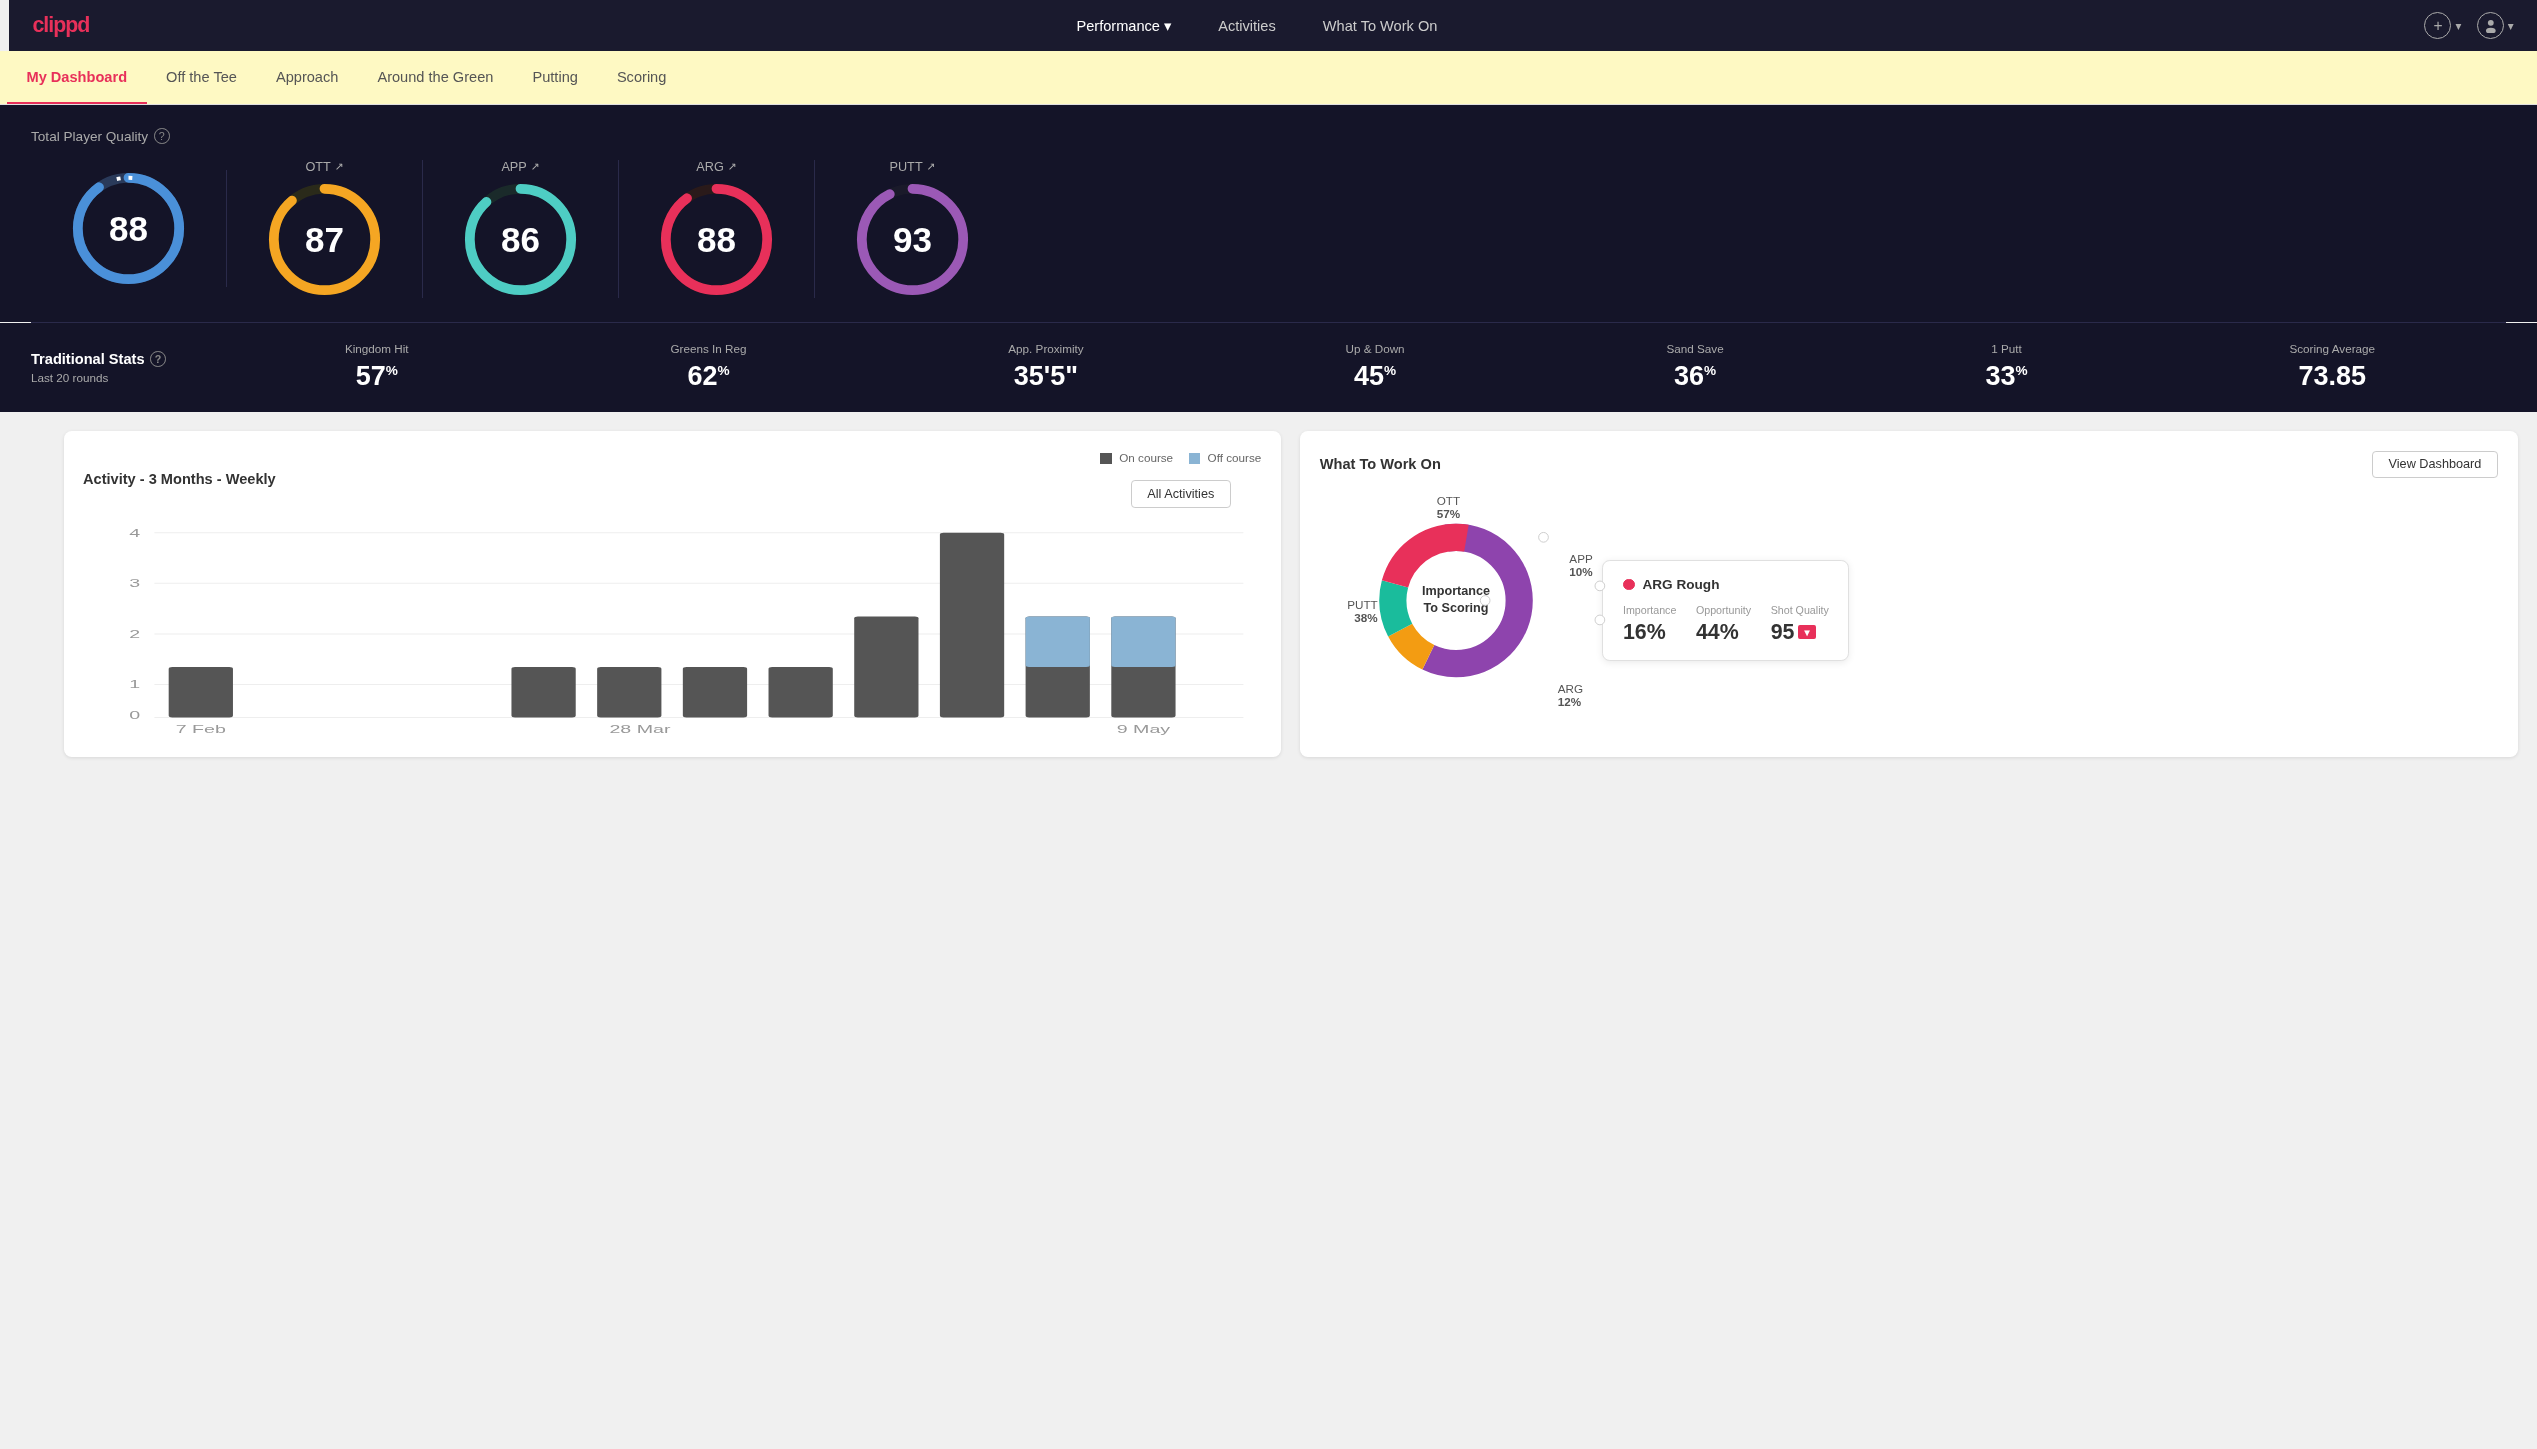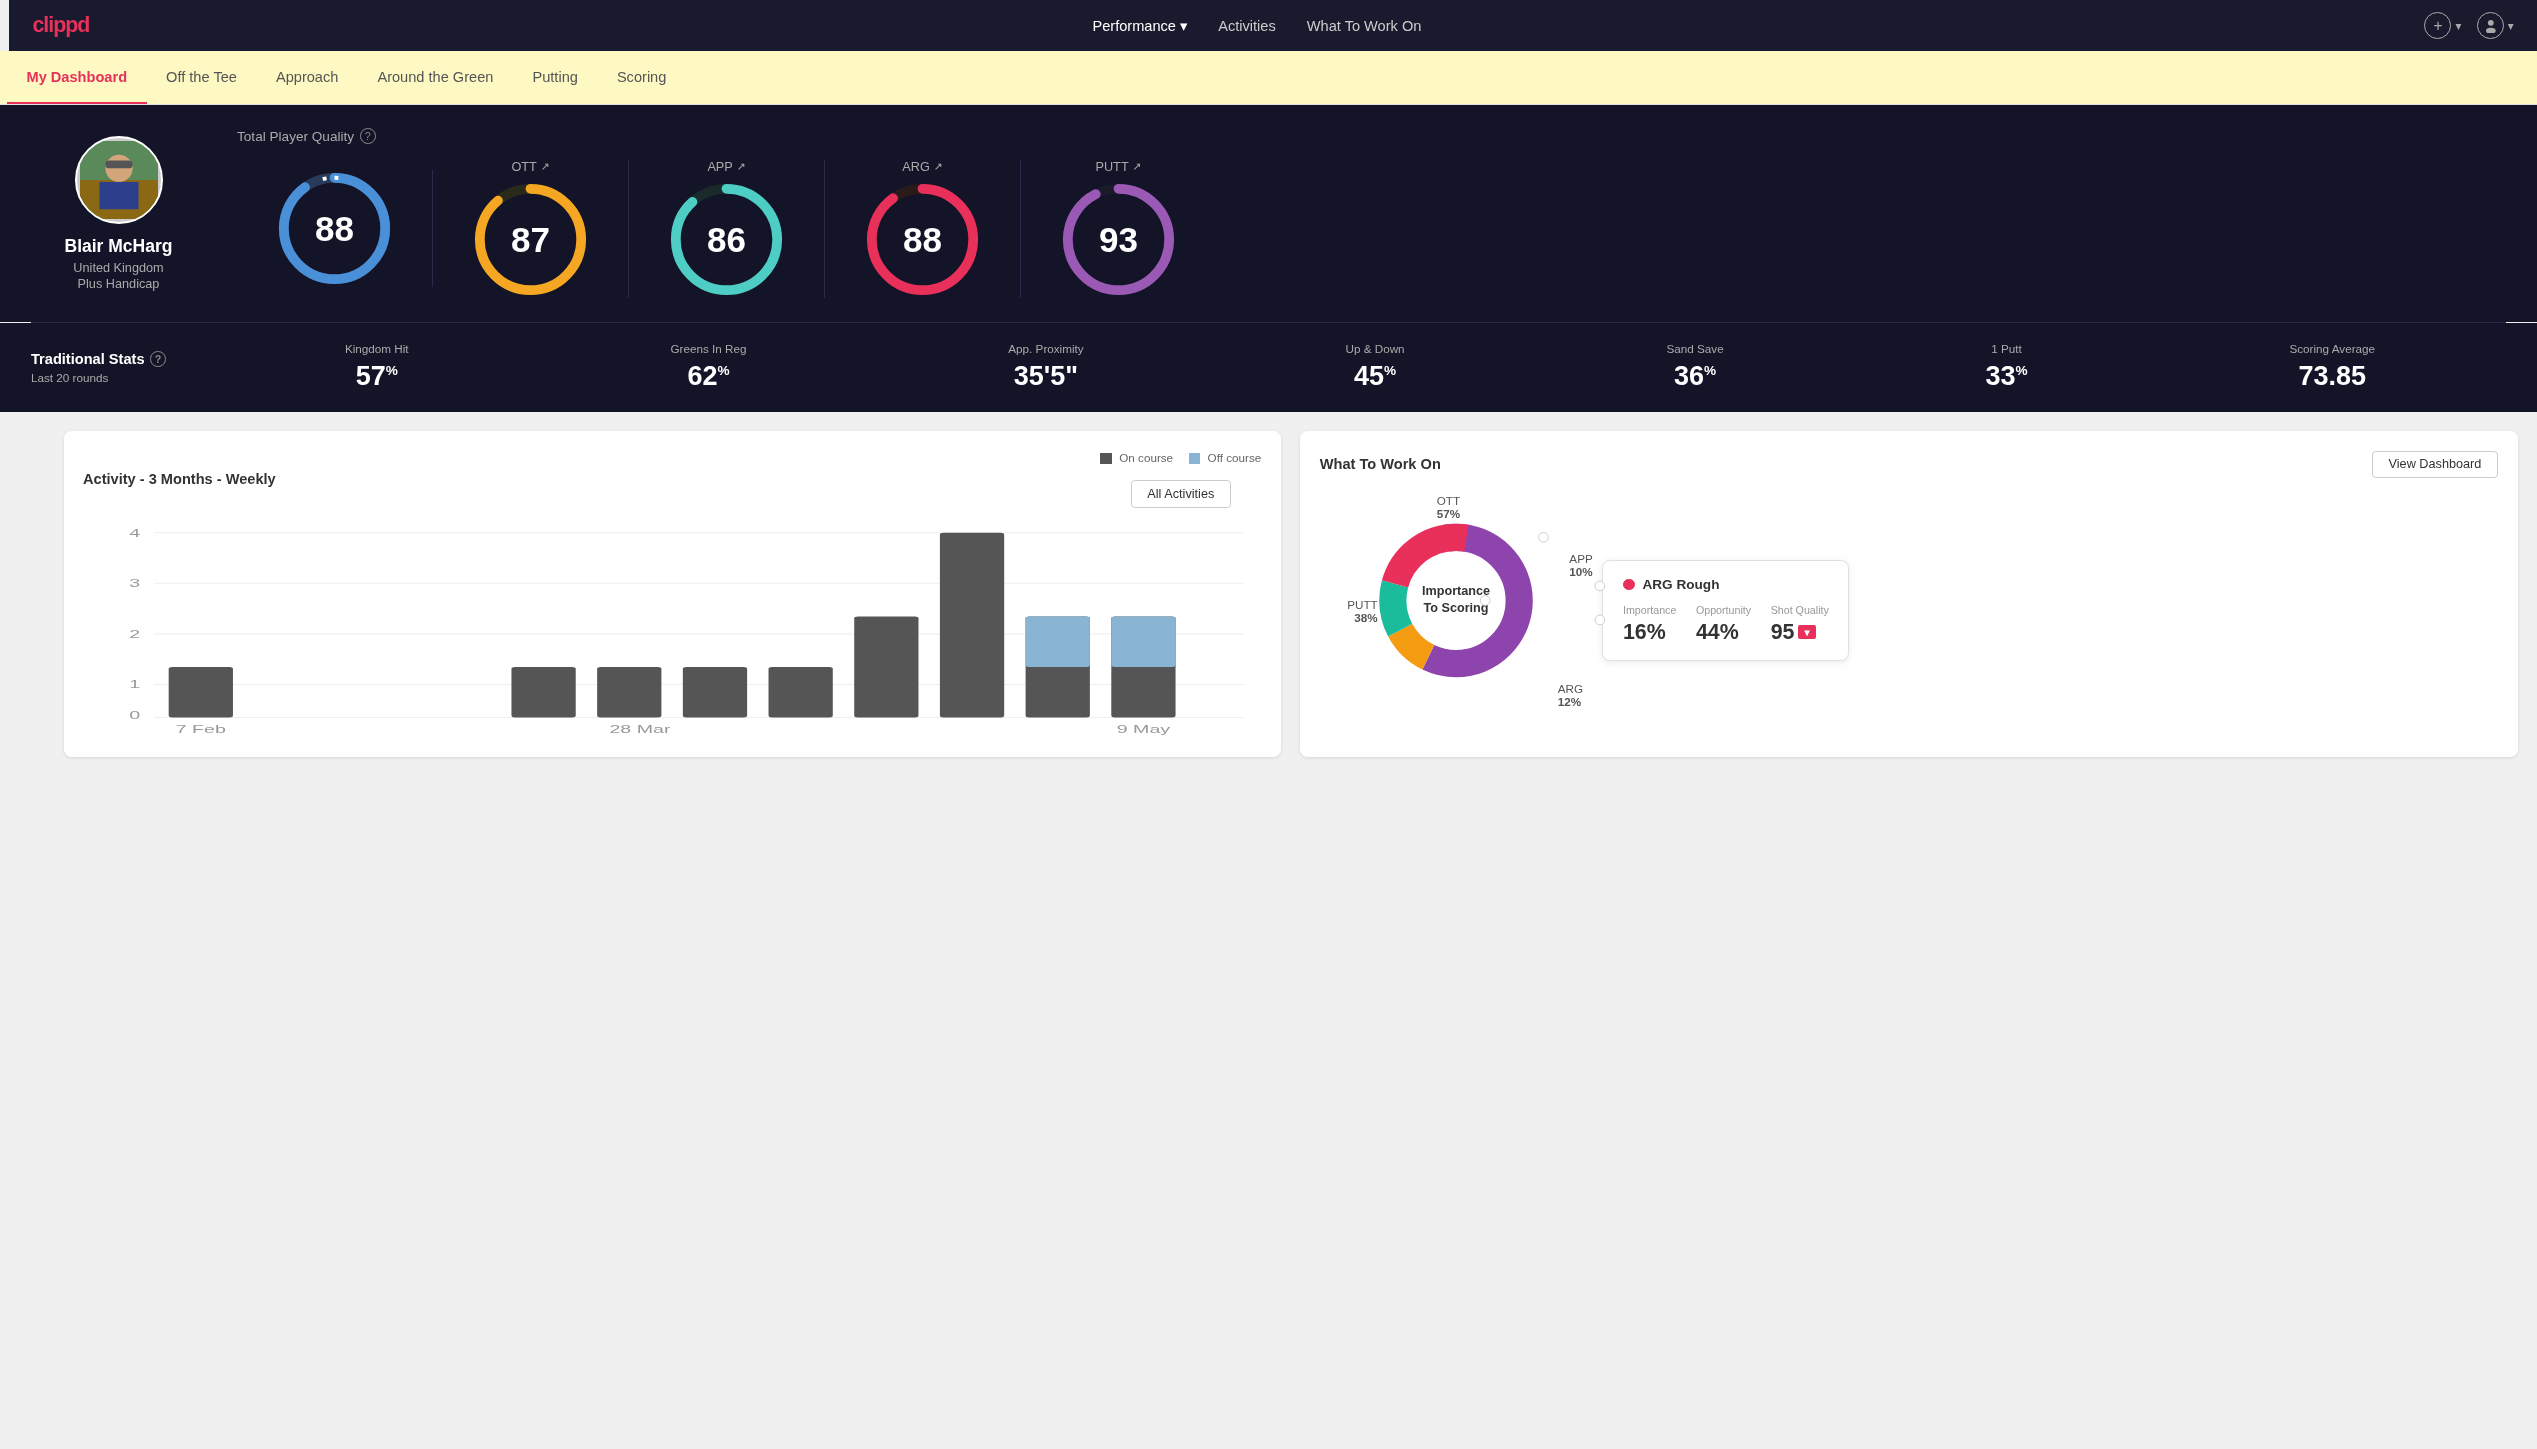--- a/index.html
+++ b/index.html
@@ -16,21 +16,21 @@
       margin-left: 9px;
     }
     .logo {
       font-size: 21.4px;
       font-weight: 800;
       color: #e8305a;
       letter-spacing: -1px;
     }
     .nav-links {
       display: flex;
-      gap: 31px;
+      gap: 47px;
       align-items: center;
     }
     .nav-links a {
       color: #ccc;
       text-decoration: none;
       font-size: 14.6px;
       display: flex;
       align-items: center;
       gap: 3.9px;
     }
@@ -337,34 +337,20 @@
 <div class="sub-tabs">
   <a href="#" class="active">My Dashboard</a>
   <a href="#">Off the Tee</a>
   <a href="#">Approach</a>
   <a href="#">Around the Green</a>
   <a href="#">Putting</a>
   <a href="#">Scoring</a>
 </div>
 
 <div class="hero">
-  <div class="player-info">
-    <div class="avatar">
-      <svg viewBox="0 0 80 80" xmlns="http://www.w3.org/2000/svg">
-        <rect width="80" height="80" fill="#5a8a5a"></rect>
-        <rect x="0" y="40" width="80" height="40" fill="#8b6914"></rect>
-        <circle cx="40" cy="28" r="14" fill="#d4a57a"></circle>
-        <rect x="20" y="42" width="40" height="28" fill="#2c3e8c"></rect>
-        <rect x="26" y="20" width="28" height="8" rx="4" fill="#555"></rect>
-      </svg>
-    </div>
-    <div class="player-name">Blair McHarg</div>
-    <div class="player-country">United Kingdom</div>
-    <div class="player-handicap">Plus Handicap</div>
-  </div>
 
   <div class="scores-section">
     <div class="total-quality-label">
       <span>Total Player Quality</span>
       <span class="question-mark">?</span>
     </div>
     <div class="score-circles">
 
       <div class="score-item">
         <div class="ring-container">

